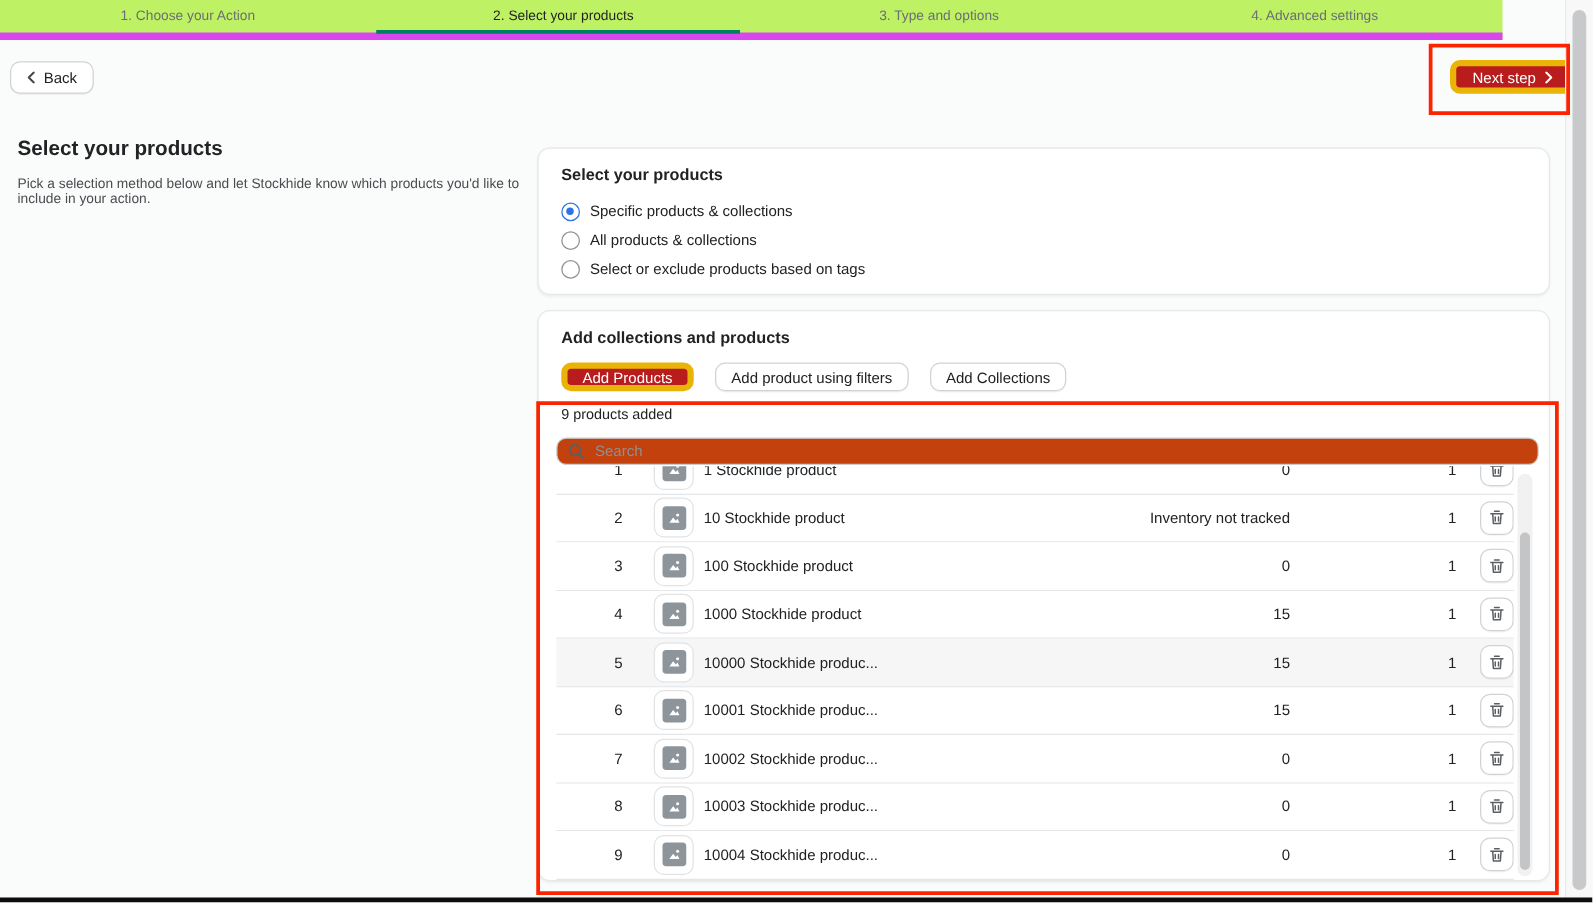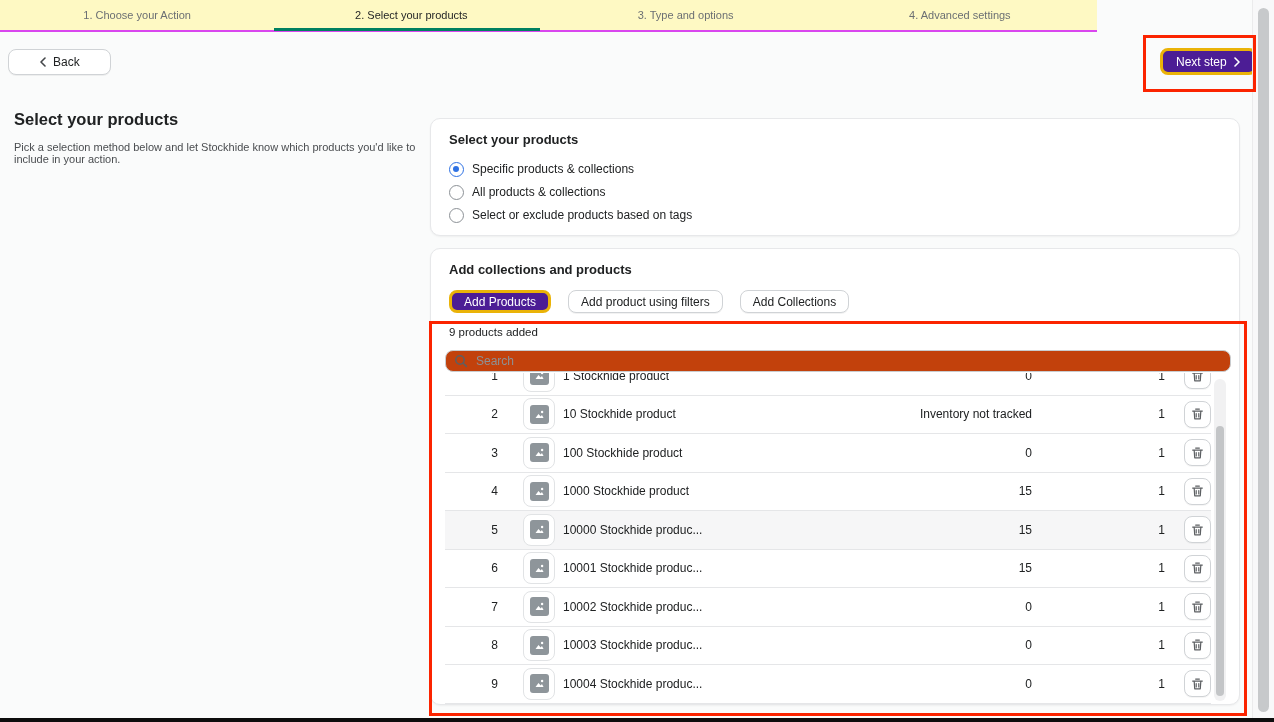--- a/index.html
+++ b/index.html
@@ -3,34 +3,34 @@
 <meta charset="utf-8">
 <style>
   * { margin:0; padding:0; box-sizing:border-box; }
   html,body { width:1274px; height:722px; }
   body {
     font-family:"Liberation Sans","DejaVu Sans",sans-serif;
     background:#fafbfb; position:relative; overflow:hidden; color:#202223;
   }
 
   
-  .stepper { position:absolute; left:0; top:0; width:1097px; height:32px;
-    background:#fef9c3; border-bottom:2px solid #d946ef; display:flex; }
+  .stepper { position:absolute; left:0; top:0; width:1202px; height:32px;
+    background:#bef264; border-bottom:6px solid #d946ef; display:flex; }
   .step { flex:1; position:relative; display:flex; align-items:center; justify-content:center;
     font-size:11px; color:#6b6f73; cursor:default; }
   .step.active { color:#1f2123; }
   .step.active .step-underline { position:absolute; left:0; right:9px; bottom:-1px; height:3px; background:#008060; }
 
   
   .btn { display:inline-flex; align-items:center; justify-content:center; gap:6px;
     border-radius:8px; font-size:12px; cursor:pointer; white-space:nowrap; }
   .btn-secondary { background:#ffffff; border:1px solid #d0d3d6; color:#202223;
     box-shadow:0 1px 0 rgba(0,0,0,.05); }
-  .btn-primary { background:#4c1d95; border:3px solid #eab308; color:#ffffff; }
-  .back-btn { position:absolute; left:8px; top:49px; height:26px; padding:0 30px; }
+  .btn-primary { background:#b91c1c; border:5px solid #eab308; color:#ffffff; }
+  .back-btn { position:absolute; left:8px; top:49px; height:26px; padding:0 12px; }
   .next-btn { position:absolute; left:1160px; top:48px; height:27px; padding:0 13px; font-weight:500; }
 
   
   .intro-title { position:absolute; left:14px; top:110px; font-size:16.5px; font-weight:700; color:#202223; }
   .intro-desc { position:absolute; left:14px; top:141px; width:420px; font-size:11px; color:#4a4d50; }
 
   
   .card { position:absolute; left:430px; width:810px; background:#ffffff;
     border:1px solid #e7e8ea; border-radius:10px; box-shadow:0 1px 2px rgba(0,0,0,.05); }
   .card-1 { top:118px; height:118px; padding:13px 18px; }

